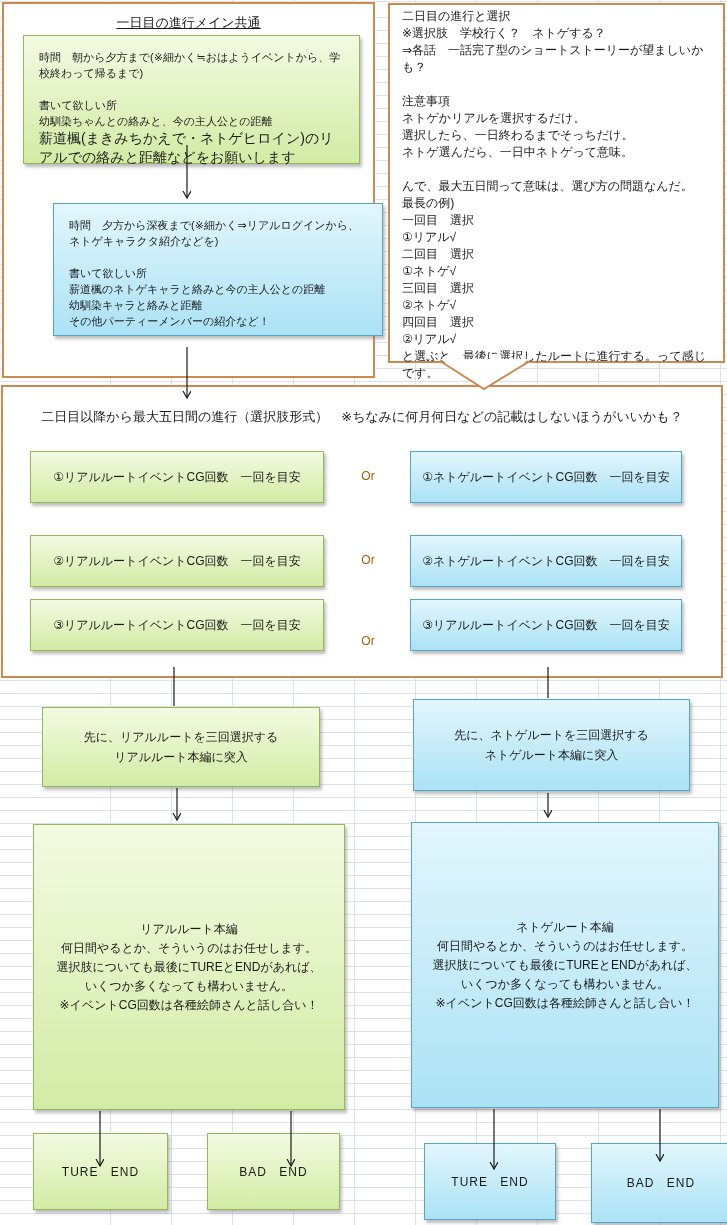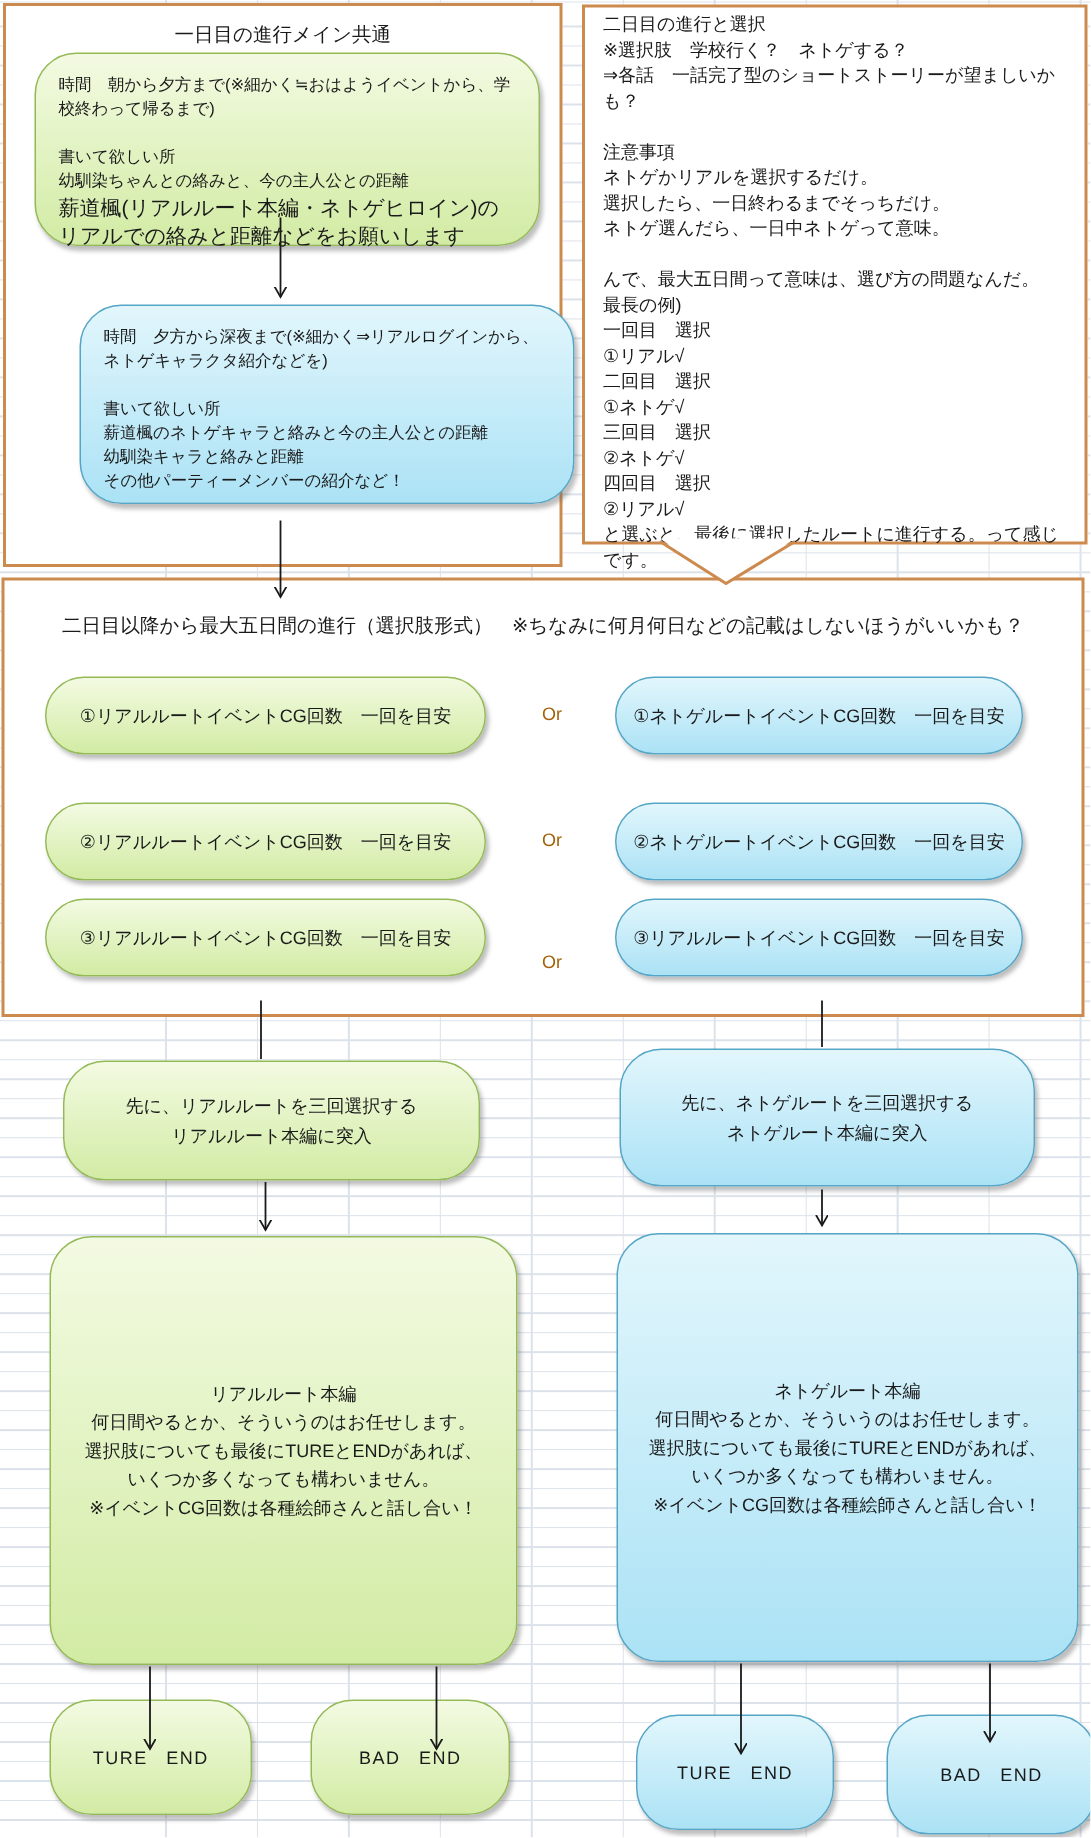--- a/index.html
+++ b/index.html
@@ -11,24 +11,24 @@
     background-image:
       repeating-linear-gradient(to bottom, transparent 0 12px, #dce2ea 12px 13px),
       repeating-linear-gradient(to right, transparent 0 60px, #dce2ea 60px 61px);
     background-position: 0 5px, 50px 0;
   }
   .panel { position:absolute; background:#fff; border:2px solid #cd8a4e; }
   #sec-day1    { left:2px;   top:2px;   width:373px; height:376px; }
   #callout     { left:388px; top:3px;   width:337px; height:360px; }
   #sec-choices { left:1px;   top:385px; width:722px; height:293px; }
   .sec-title { position:absolute; left:0; width:100%; text-align:center; font-size:13px; }
-  #sec-day1 .sec-title { top:10px; }
+  #sec-day1 .sec-title { top:10px;text-decoration:underline; }
   #sec-choices .sec-title { top:21px; }
 
-  .box { position:absolute;border-radius:28px; }
+  .box { position:absolute; }
   .gfill { background:linear-gradient(180deg,#f3fae2 0%,#e4f4c6 45%,#d2eba4 100%);
            border:1px solid #94b957; box-shadow:2px 3px 3px rgba(110,110,110,.45); }
   .bfill { background:linear-gradient(180deg,#e2f6fc 0%,#c9edf9 45%,#abe2f5 100%);
            border:1px solid #55a5c6; box-shadow:2px 3px 3px rgba(110,110,110,.45); }
 
   .note { font-size:11px; line-height:16px; padding:13px 15px; white-space:pre-line; }
   .note .emph { font-size:14px; line-height:19px; white-space:pre-line; }
   #day1-morning { left:19px; top:31px;  width:337px; height:129px; }
   #day1-evening { left:22px; top:199px; width:330px; height:133px;margin-left:27px; }
 
@@ -61,21 +61,21 @@
 <body>
 
 <div id="canvas">
 
   <div class="panel" id="sec-day1">
     <div class="sec-title">一日目の進行メイン共通</div>
     <div class="box gfill note" id="day1-morning"><span>時間　朝から夕方まで(※細かく≒おはようイベントから、学校終わって帰るまで)
 
 書いて欲しい所
 幼馴染ちゃんとの絡みと、今の主人公との距離</span>
-<span class="emph">薪道楓(リアルルート本編・ネトゲヒロイン)のリアルでの絡みと距離などをお願いします</span></div>
+<span class="emph">薪道楓(まきみちかえで・ネトゲヒロイン)のリアルでの絡みと距離などをお願いします</span></div>
     <div class="box bfill note" id="day1-evening"><span>時間　夕方から深夜まで(※細かく⇒リアルログインから、ネトゲキャラクタ紹介などを)
 
 書いて欲しい所
 薪道楓のネトゲキャラと絡みと今の主人公との距離
 幼馴染キャラと絡みと距離
 その他パーティーメンバーの紹介など！</span></div>
   </div>
 
   <div class="panel" id="callout">
     <div id="callout-text">二日目の進行と選択

